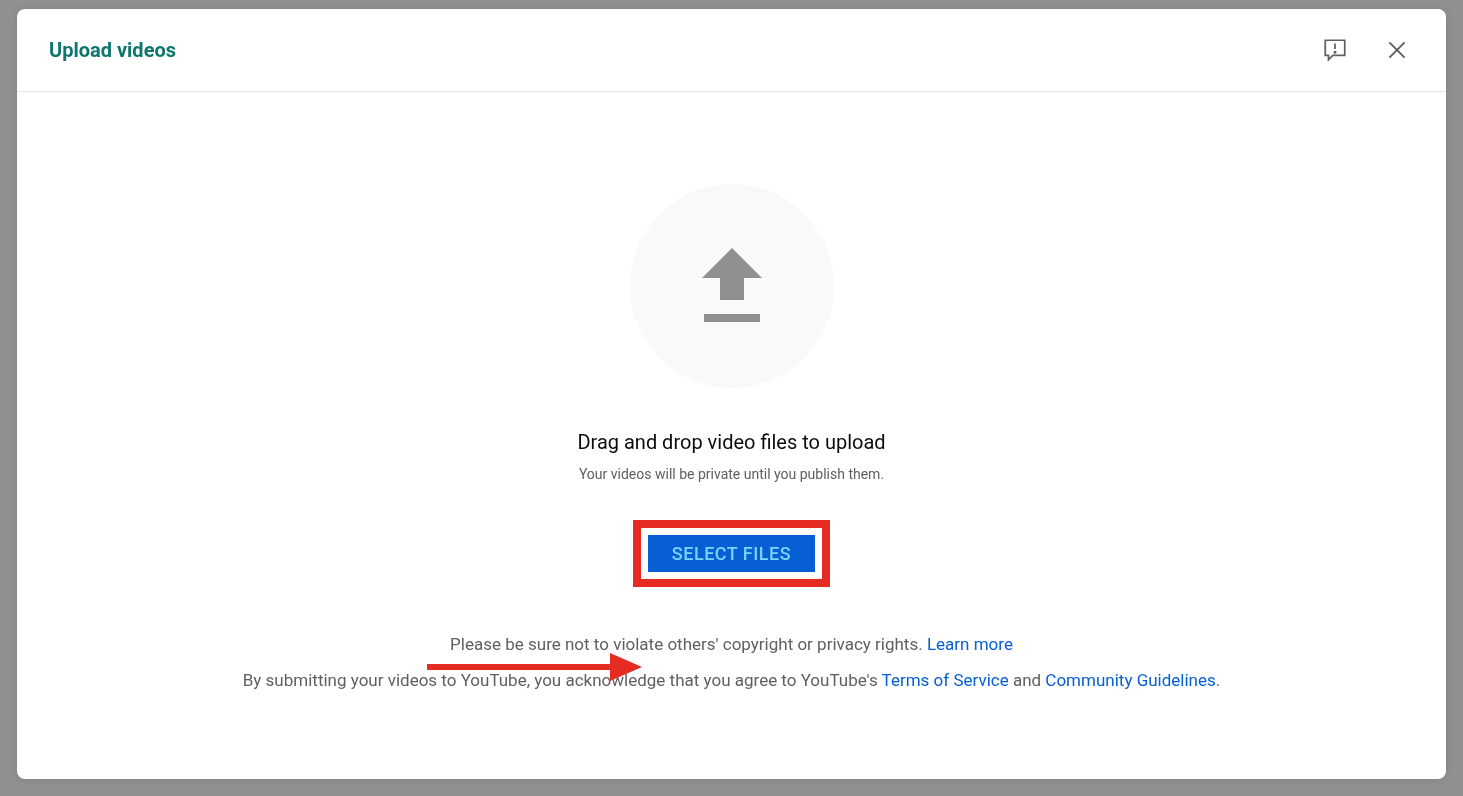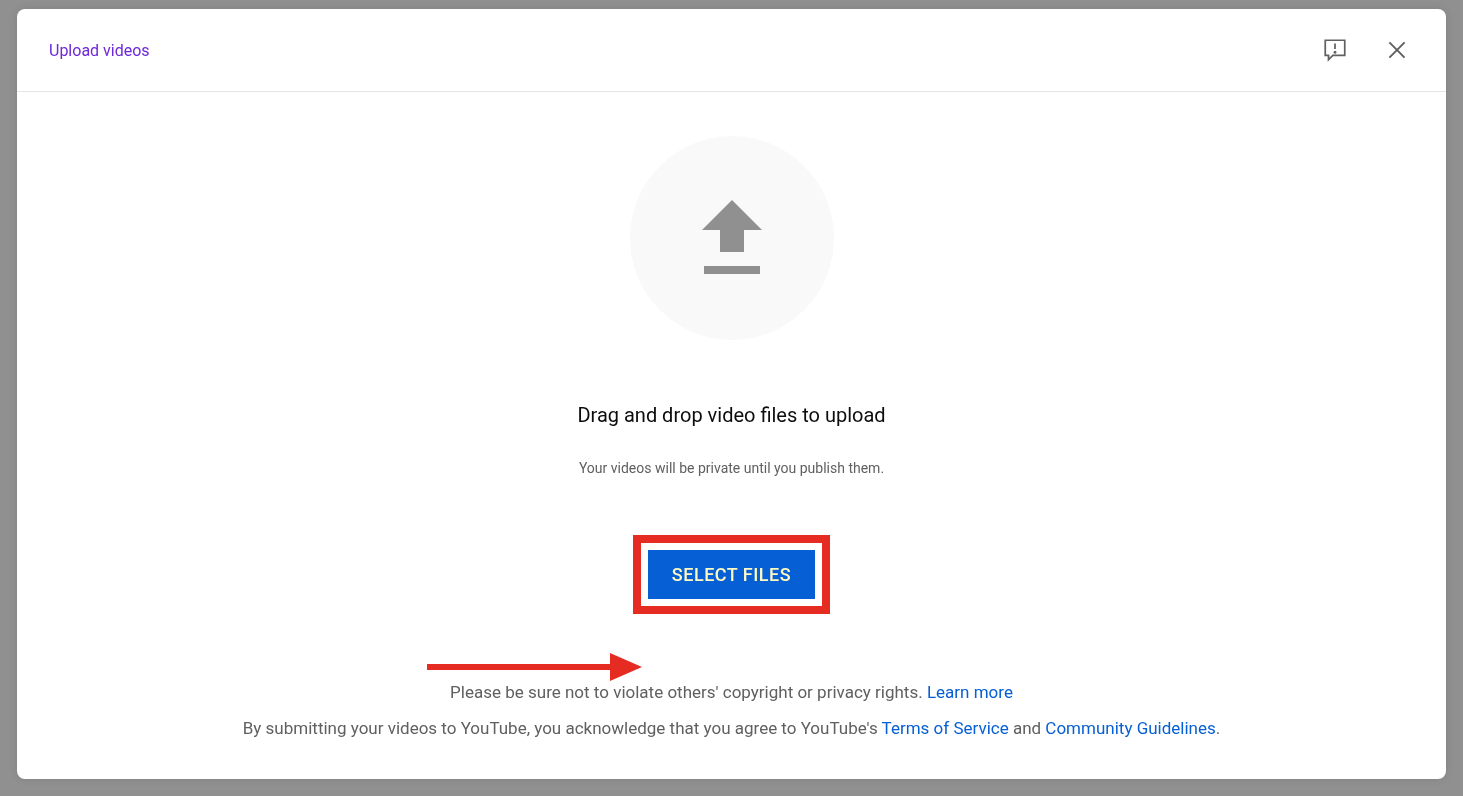--- a/index.html
+++ b/index.html
@@ -28,23 +28,23 @@
       box-shadow: 0 0 8px rgba(0,0,0,0.1);
     }
     .modal-header {
       display: flex;
       align-items: center;
       justify-content: space-between;
       padding: 24px 32px 24px 32px;
       border-bottom: 1px solid #e5e5e5;
     }
     .modal-title {
-      font-size: 16px;
-      font-weight: 400;
-      color: #6d28d9;
+      font-size: 20px;
+      font-weight: 700;
+      color: #0f766e;
     }
     .header-actions {
       display: flex;
       align-items: center;
       gap: 28px;
     }
     .icon-btn {
       background: none;
       border: none;
       cursor: pointer;
@@ -59,21 +59,20 @@
       height: 26px;
     }
     .modal-body {
       flex: 1;
       display: flex;
       flex-direction: column;
       align-items: center;
       justify-content: center;
       position: relative;
       padding-top: 40px;
-      gap: 21px;
     }
     .upload-circle {
       width: 204px;
       height: 204px;
       border-radius: 50%;
       background: #f9f9f9;
       display: flex;
       align-items: center;
       justify-content: center;
       margin-bottom: 42px;
@@ -94,23 +93,23 @@
       margin-bottom: 38px;
     }
     .highlight-box {
       border: 8px solid #e52b22;
       padding: 7px;
       display: inline-block;
       margin-bottom: 40px;
     }
     .select-files-btn {
       background: #065fd4;
-      color: #fef9c3;
+      color: #7dd3fc;
       border: none;
-      padding: 14px 24px;
+      padding: 8px 24px;
       font-size: 18px;
       font-weight: 500;
       letter-spacing: 0.5px;
       cursor: pointer;
       font-family: inherit;
     }
     .arrow-annotation {
       position: absolute;
       left: 405px;
       top: 555px;

